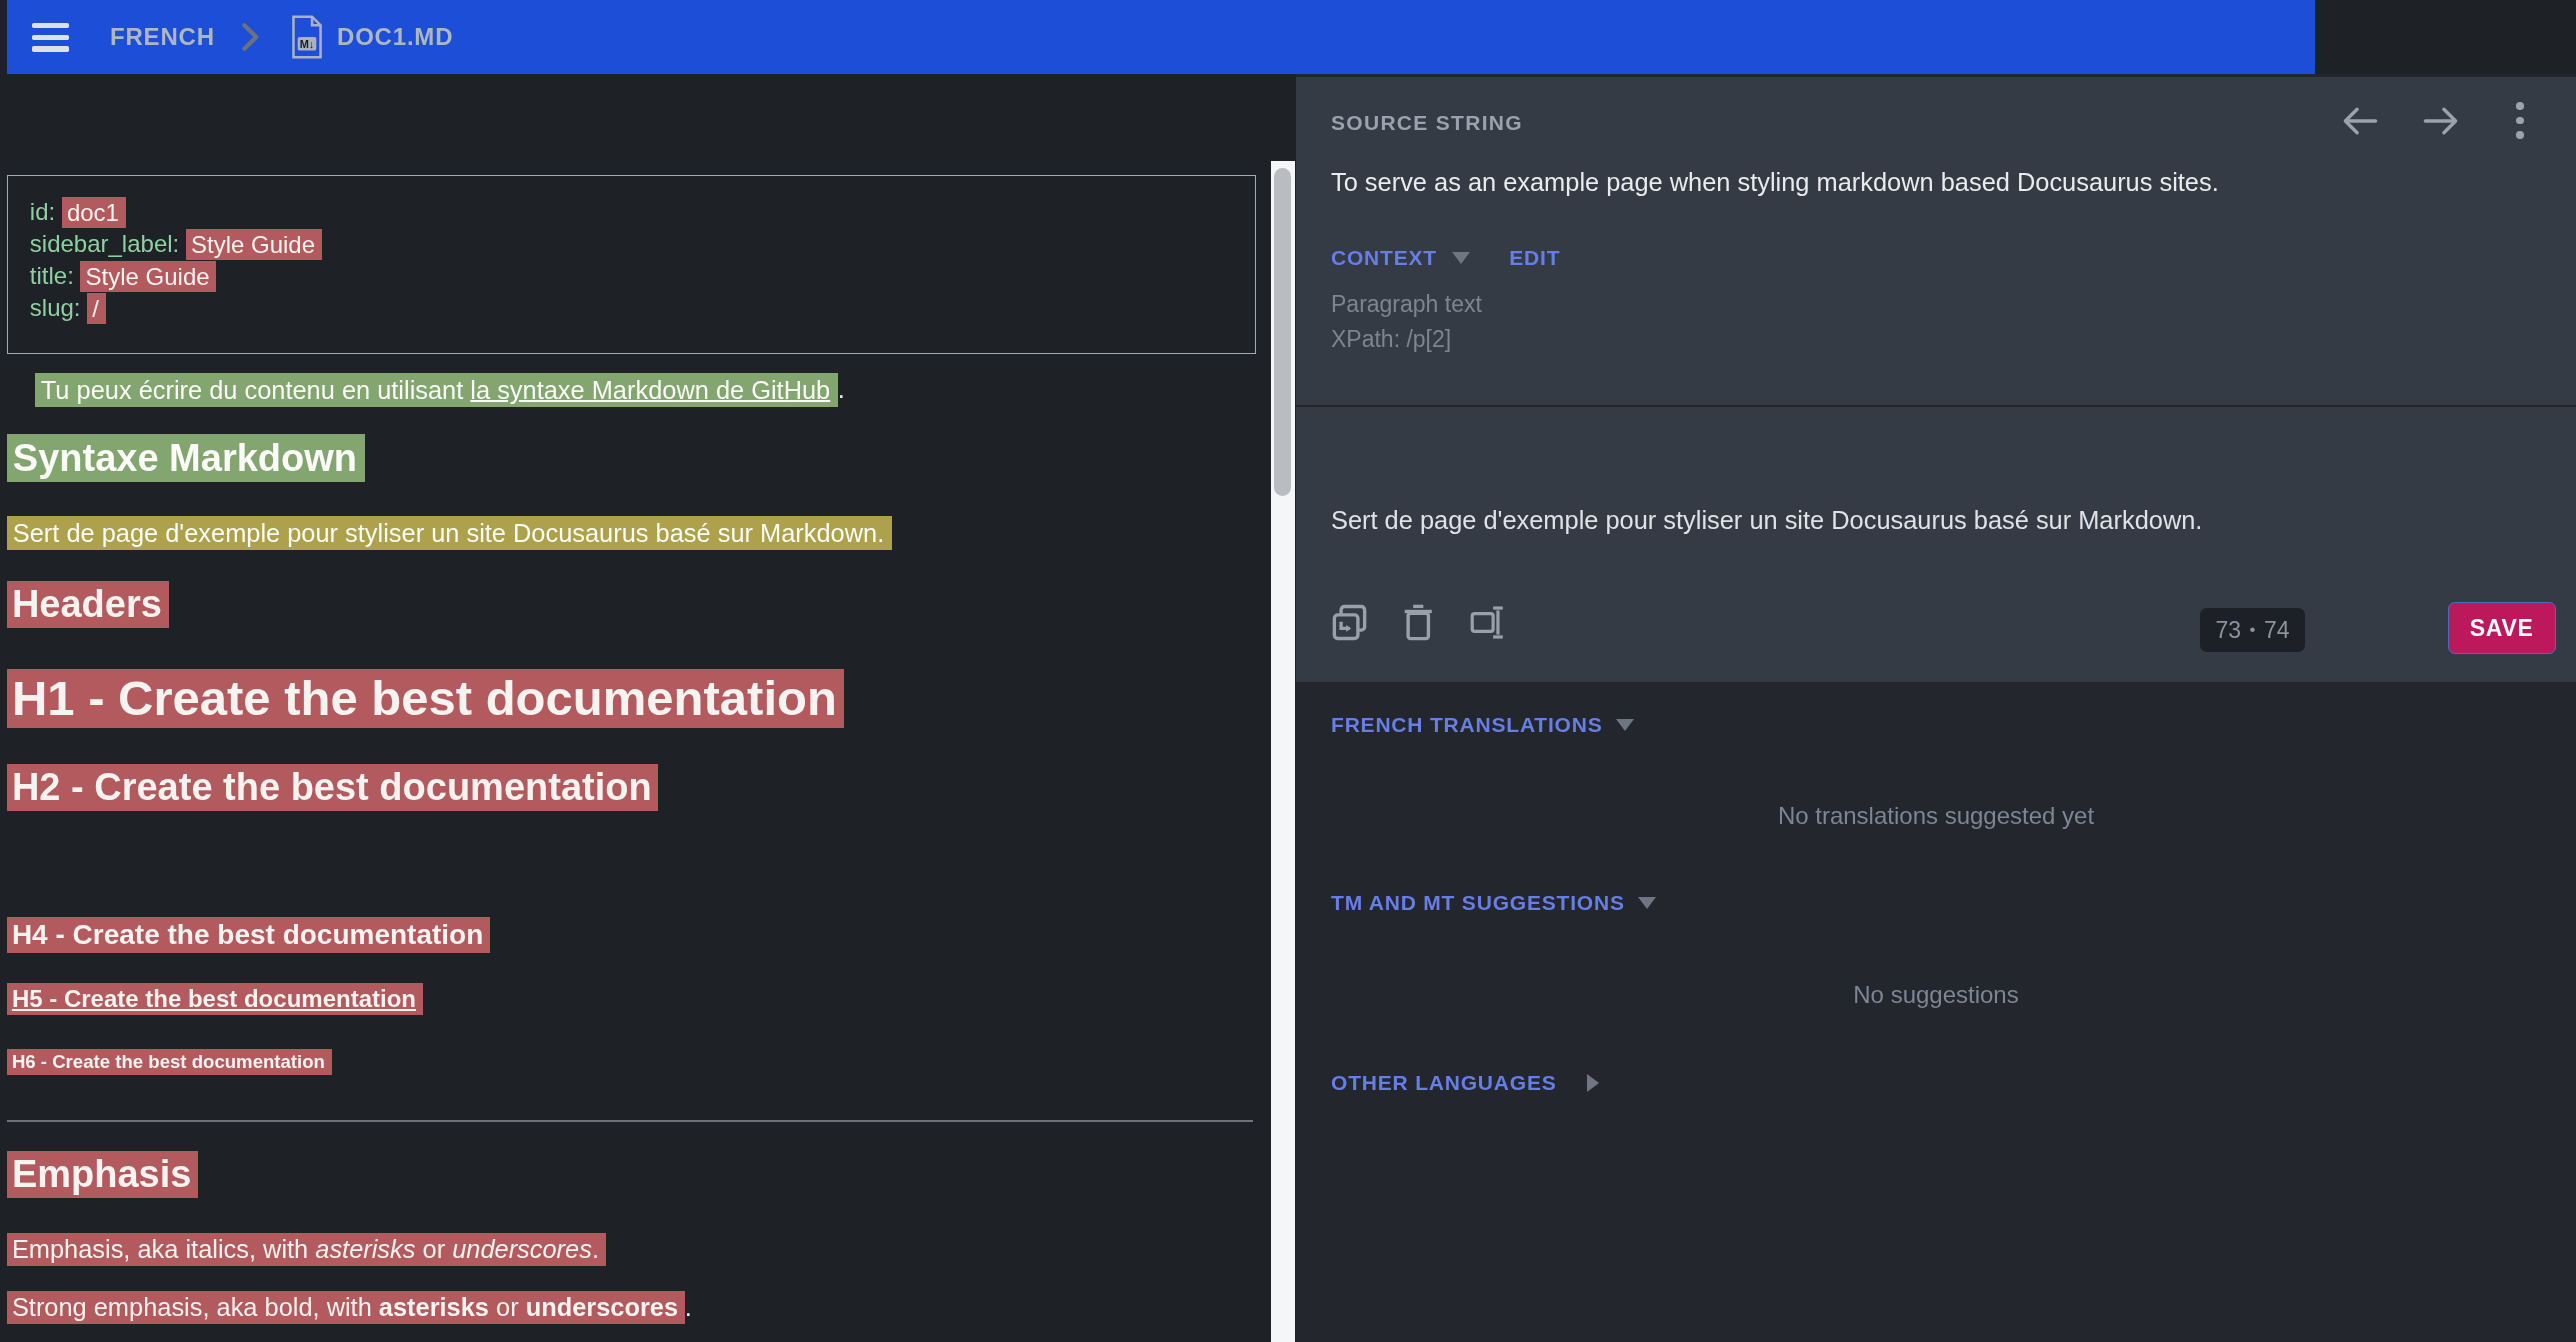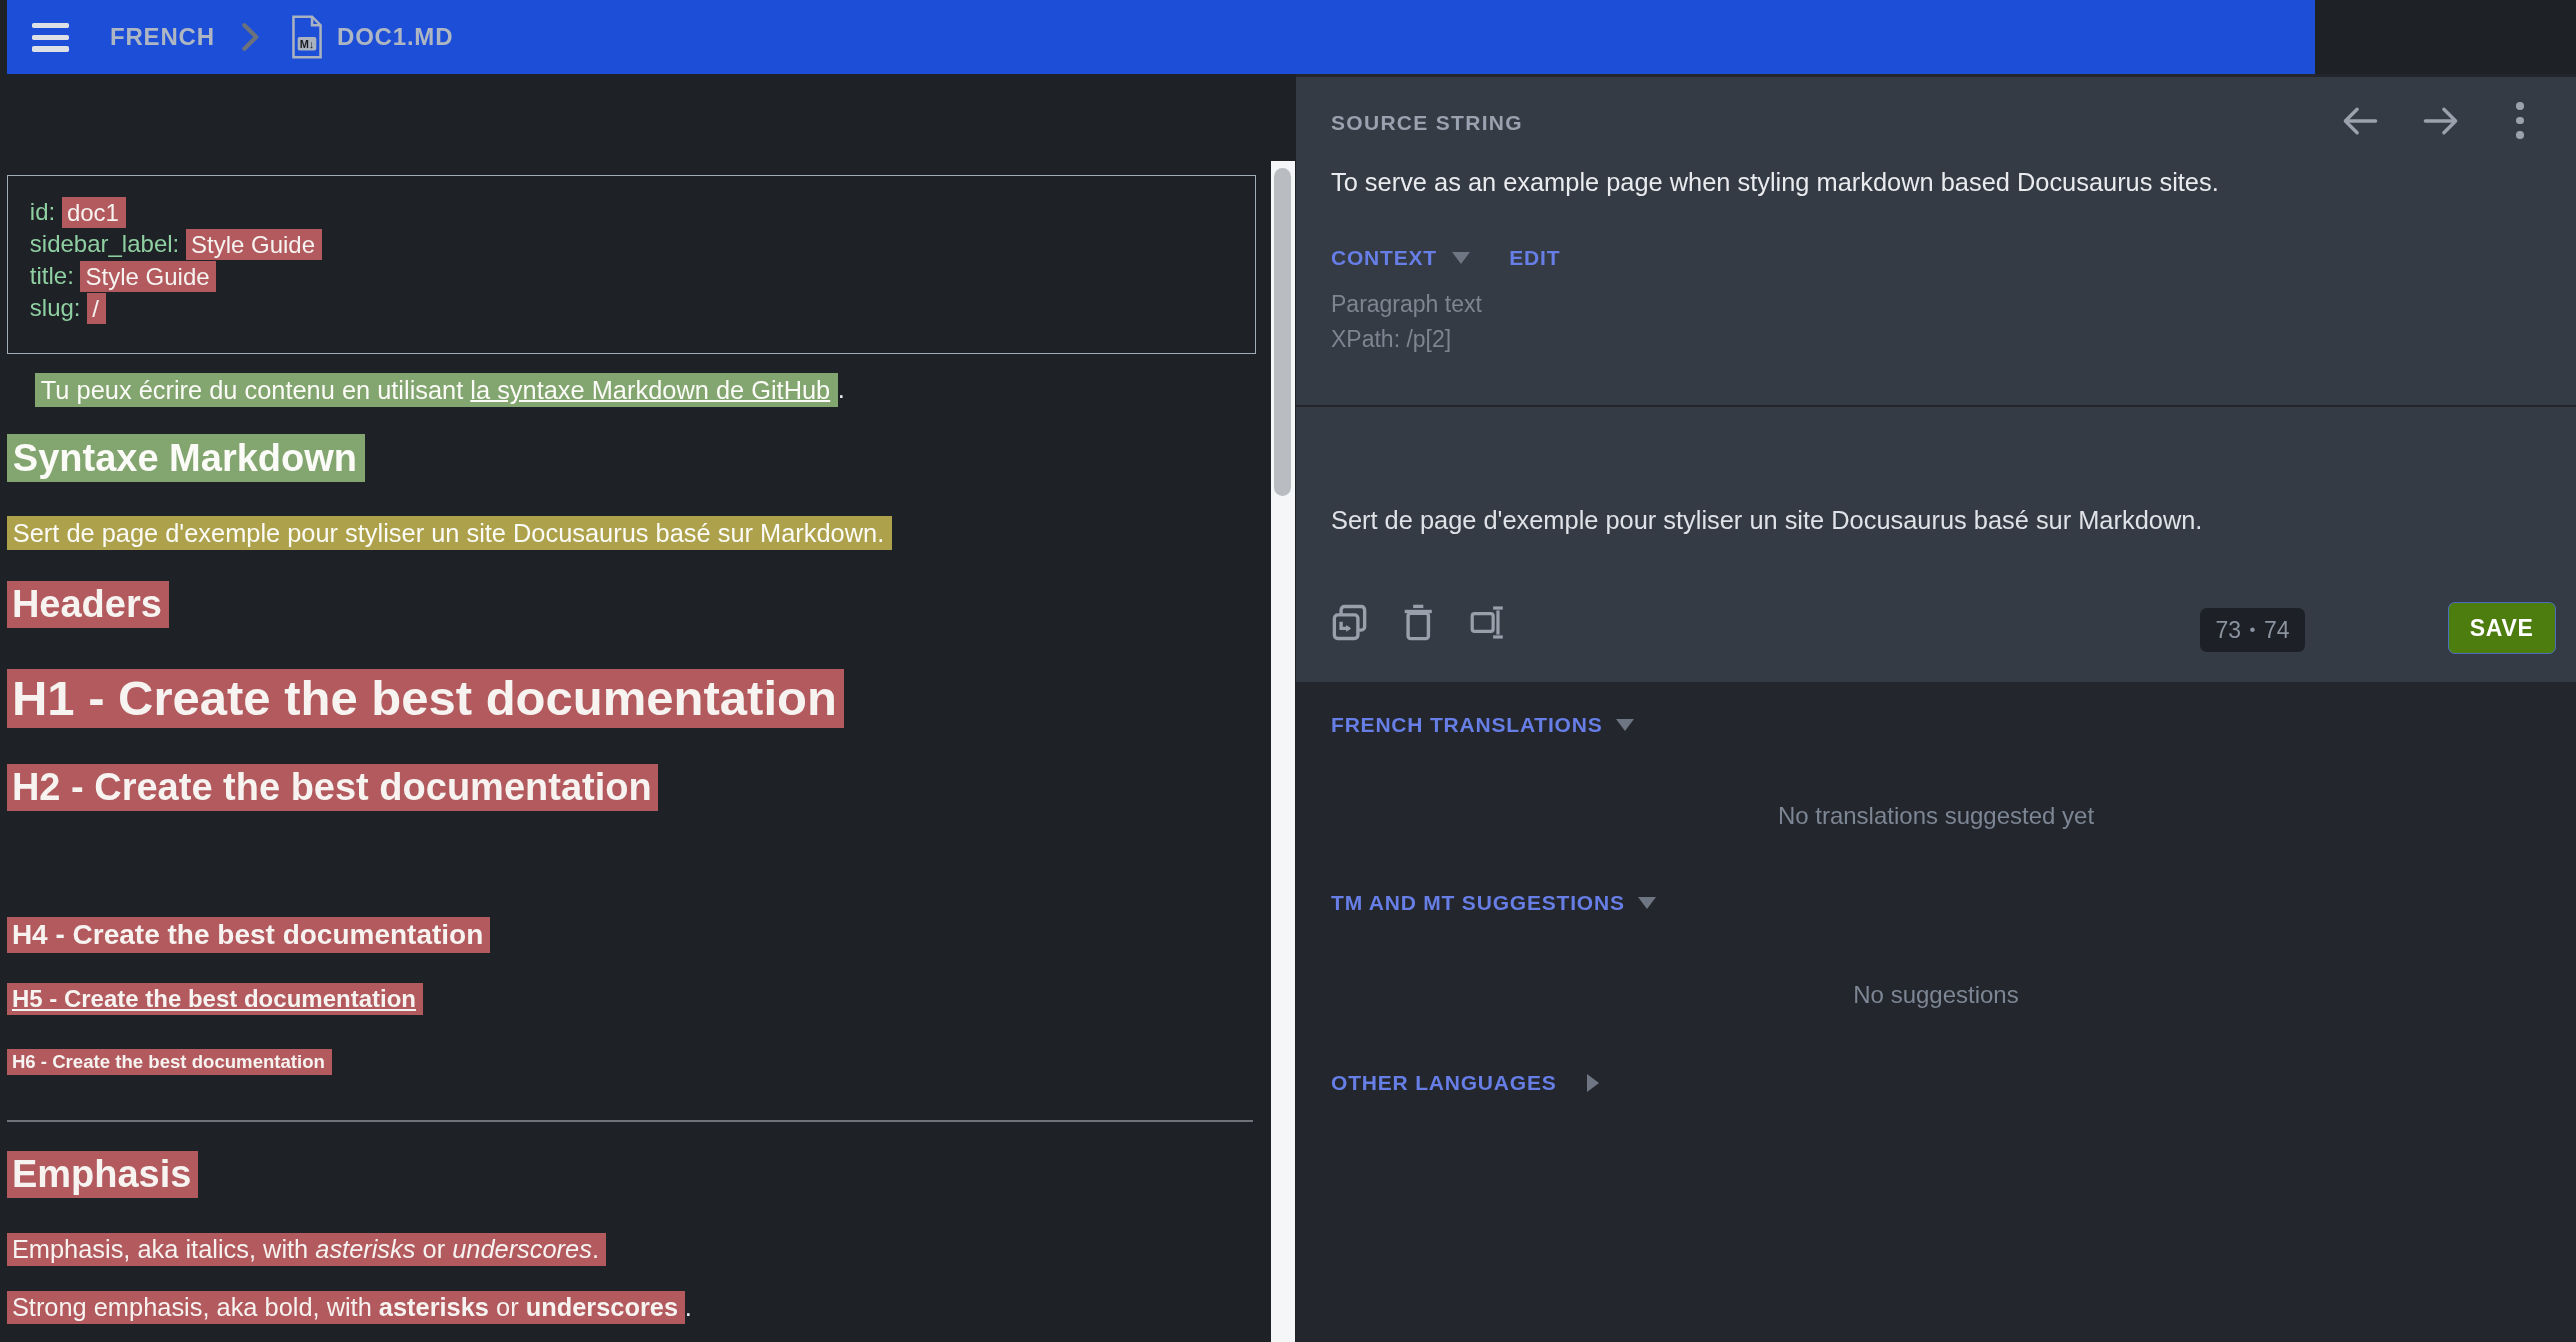--- a/index.html
+++ b/index.html
@@ -72,21 +72,21 @@
   .tri-right { width:0; height:0; border-top:9.3px solid transparent; border-bottom:9.3px solid transparent; border-left:12px solid #6f7683; }
   .ctx-edit { margin-left:24px; }
   .ctx-type { position:absolute; left:35px; top:214px; font-size:23px; color:#7d8591; }
   .ctx-xpath { position:absolute; left:35px; top:249px; font-size:23px; color:#7d8591; }
 
   .trans-text { position:absolute; left:35px; top:99px; font-size:25.4px; color:#dfe2e7; }
   .trans-toolbar { position:absolute; left:35px; top:196px; display:flex; align-items:center; gap:32px; }
   .tool-icon { width:37px; height:39px; display:flex; align-items:center; justify-content:center; cursor:pointer; }
   .counter { position:absolute; right:271px; top:201px; height:44px; min-width:105px; background:#1d2026; border-radius:6.8px; display:flex; align-items:center; justify-content:center; gap:8.5px; color:#8b93a0; font-size:23px; padding:0 13.5px; }
   .counter .sep { font-size:17px; }
-  .save-btn { position:absolute; right:20.3px; top:195px; width:108px; height:52px; background:#4d7c0f; border:1.7px solid #4a6dc4; border-radius:6.8px; color:#ffffff; font-size:23px; font-weight:bold; letter-spacing:0.8px; display:flex; align-items:center; justify-content:center; cursor:pointer; }
+  .save-btn { position:absolute; right:20.3px; top:195px; width:108px; height:52px; background:#be185d; border:1.7px solid #4a6dc4; border-radius:6.8px; color:#ffffff; font-size:23px; font-weight:bold; letter-spacing:0.8px; display:flex; align-items:center; justify-content:center; cursor:pointer; }
 
   .hdr-translations { position:absolute; left:35px; top:639px; display:flex; align-items:center; gap:13.5px; }
   .empty-1 { position:absolute; left:0; top:728px; width:1280px; text-align:center; font-size:24px; color:#7d8694; }
   .hdr-tm { position:absolute; left:35px; top:817px; display:flex; align-items:center; gap:13.5px; }
   .empty-2 { position:absolute; left:0; top:907px; width:1280px; text-align:center; font-size:24px; color:#7d8694; }
   .hdr-other { position:absolute; left:35px; top:997px; display:flex; align-items:center; gap:30px; }
 
   svg { display:block; }
 </style>
 </head>

